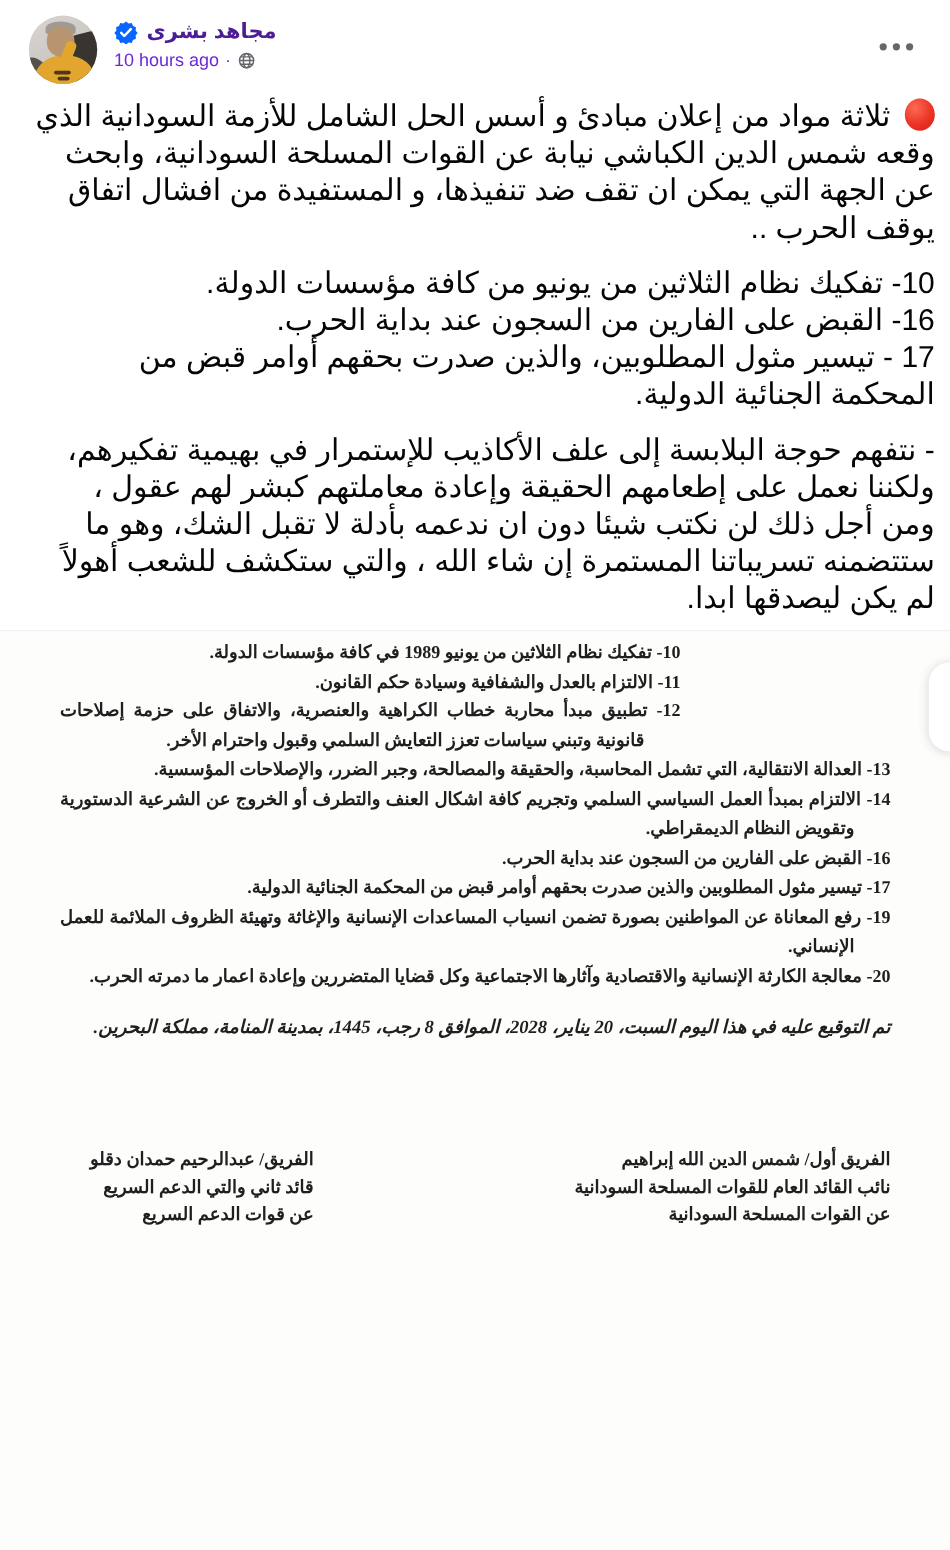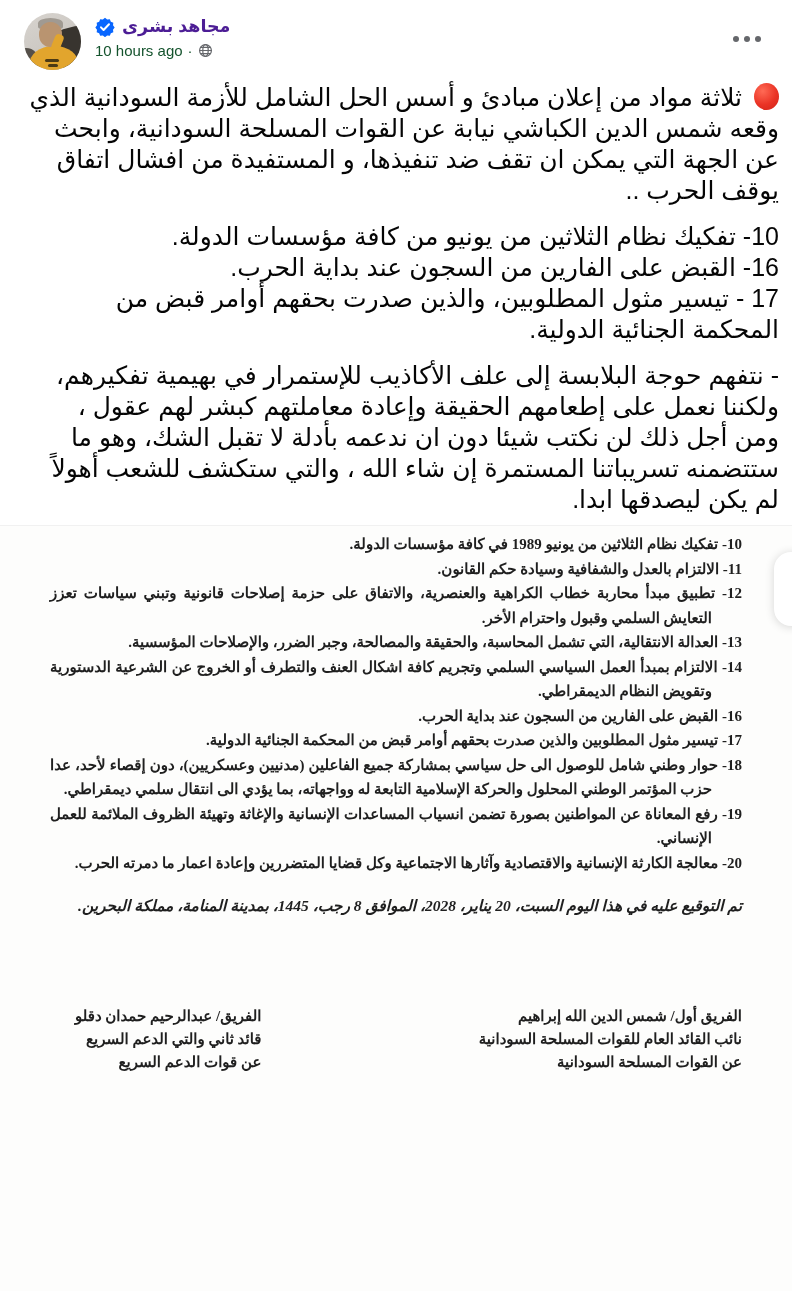--- a/index.html
+++ b/index.html
@@ -16,36 +16,36 @@
   .avatar .shirt{position:absolute;left:5px;bottom:-16px;width:50px;height:40px;background:#e2a52d;border-radius:48% 48% 0 0;}
   .avatar .print1{position:absolute;left:21px;bottom:8px;width:14px;height:3px;background:#4c3a14;border-radius:2px;}
   .avatar .print2{position:absolute;left:24px;bottom:3px;width:10px;height:3px;background:#4c3a14;border-radius:2px;}
   .avatar .head{position:absolute;left:15px;top:9px;width:23px;height:25px;background:#b99470;border-radius:48%;}
   .avatar .hair{position:absolute;left:14px;top:5px;width:25px;height:11px;background:#a09a92;border-radius:50% 50% 20% 20%;}
   .avatar .arm{position:absolute;left:29px;top:21px;width:9px;height:17px;background:#e2a52d;border-radius:4px;transform:rotate(22deg);}
   .header-info{margin-left:14px;padding-top:3px;}
   .name-row{display:flex;align-items:center;gap:7px;}
   .badge{width:20px;height:20px;flex:0 0 auto;display:block;}
   .author{font-size:17.5px;font-weight:700;color:#4c1d95;direction:rtl;}
-  .meta-row{margin-top:5px;display:flex;align-items:center;gap:5px;font-size:15px;color:#14532d;}
+  .meta-row{margin-top:5px;display:flex;align-items:center;gap:5px;font-size:15px;color:#6d28d9;}
   .menu{position:absolute;top:36px;right:31px;display:flex;gap:5px;cursor:pointer;}
   .menu i{width:6px;height:6px;border-radius:50%;background:#65676B;display:block;}
   
   .post-text{padding:8px 13px 0 27px;direction:rtl;text-align:right;font-size:25px;line-height:31px;color:#050505;}
   .post-text p{margin:0 0 15px;}
   .post-text p:last-child{margin-bottom:10px;}
   .red-dot{display:inline-block;width:25px;height:27px;border-radius:50%;vertical-align:-4px;margin-left:5px;
     background:radial-gradient(circle at 35% 30%,#ff6a55 0%,#ea3325 55%,#cf2317 100%);}
   
   .photo{position:relative;border-top:1px solid #f1f1f1;background:#fdfdfc;height:766px;box-sizing:border-box;
     padding:6px 50px 0;direction:rtl;color:#1f1f1f;
     font-family:"Liberation Serif","DejaVu Serif",serif;cursor:pointer;}
   .doc-item{font-size:15px;font-weight:700;line-height:24.5px;text-align:justify;text-align-last:right;
     padding-right:30px;text-indent:-30px;}
-  .doc-item.narrow{}
+  .doc-item.narrow{margin-right:175px;}
   .doc-date{margin-top:18px;font-size:15.5px;font-weight:700;font-style:italic;line-height:26px;
     text-align:justify;text-align-last:right;}
   .sigs{display:flex;justify-content:space-between;margin-top:86px;font-size:15px;font-weight:700;line-height:23px;}
   .sig-block{text-align:right;}
   .sig-left{margin-left:25px;}
   
   .scroll-pill{position:absolute;right:-16px;top:552px;width:34px;height:74px;border-radius:17px;
     background:#ffffff;box-shadow:0 1px 10px rgba(0,0,0,.16);}
 </style>
 </head>
@@ -103,21 +103,20 @@
 </div>
 
 <div class="photo" dir="rtl">
   <div class="doc-item narrow">10- تفكيك نظام الثلاثين من يونيو 1989 في كافة مؤسسات الدولة.</div>
   <div class="doc-item narrow">11- الالتزام بالعدل والشفافية وسيادة حكم القانون.</div>
   <div class="doc-item narrow">12- تطبيق مبدأ محاربة خطاب الكراهية والعنصرية، والاتفاق على حزمة إصلاحات قانونية وتبني سياسات تعزز التعايش السلمي وقبول واحترام الأخر.</div>
   <div class="doc-item">13- العدالة الانتقالية، التي تشمل المحاسبة، والحقيقة والمصالحة، وجبر الضرر، والإصلاحات المؤسسية.</div>
   <div class="doc-item">14- الالتزام بمبدأ العمل السياسي السلمي وتجريم كافة اشكال العنف والتطرف أو الخروج عن الشرعية الدستورية وتقويض النظام الديمقراطي.</div>
   <div class="doc-item">16- القبض على الفارين من السجون عند بداية الحرب.</div>
   <div class="doc-item">17- تيسير مثول المطلوبين والذين صدرت بحقهم أوامر قبض من المحكمة الجنائية الدولية.</div>
-  <div class="doc-item">18- حوار وطني شامل للوصول الى حل سياسي بمشاركة جميع الفاعلين (مدنيين وعسكريين)، دون إقصاء لأحد، عدا حزب المؤتمر الوطني المحلول والحركة الإسلامية التابعة له وواجهاته، بما يؤدي الى انتقال سلمي ديمقراطي.</div>
   <div class="doc-item">19- رفع المعاناة عن المواطنين بصورة تضمن انسياب المساعدات الإنسانية والإغاثة وتهيئة الظروف الملائمة للعمل الإنساني.</div>
   <div class="doc-item">20- معالجة الكارثة الإنسانية والاقتصادية وآثارها الاجتماعية وكل قضايا المتضررين وإعادة اعمار ما دمرته الحرب.</div>
 
   <div class="doc-date">تم التوقيع عليه في هذا اليوم السبت،  20  يناير،  2028، الموافق 8 رجب، 1445، بمدينة المنامة، مملكة البحرين.</div>
 
   <div class="sigs">
     <div class="sig-block">
       <div>الفريق أول/ شمس الدين الله إبراهيم</div>
       <div>نائب القائد العام للقوات المسلحة السودانية</div>
       <div>عن القوات المسلحة السودانية</div>

